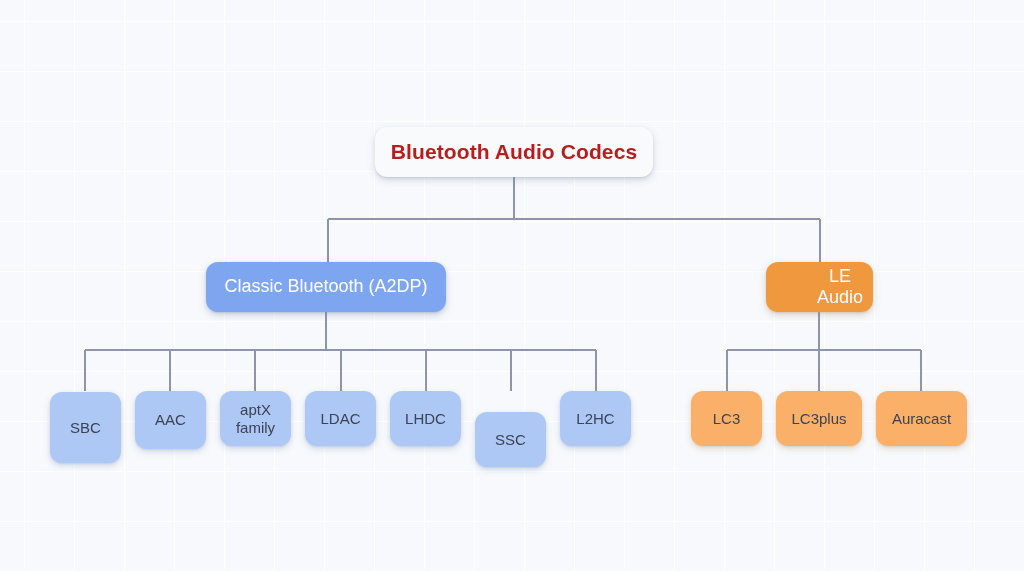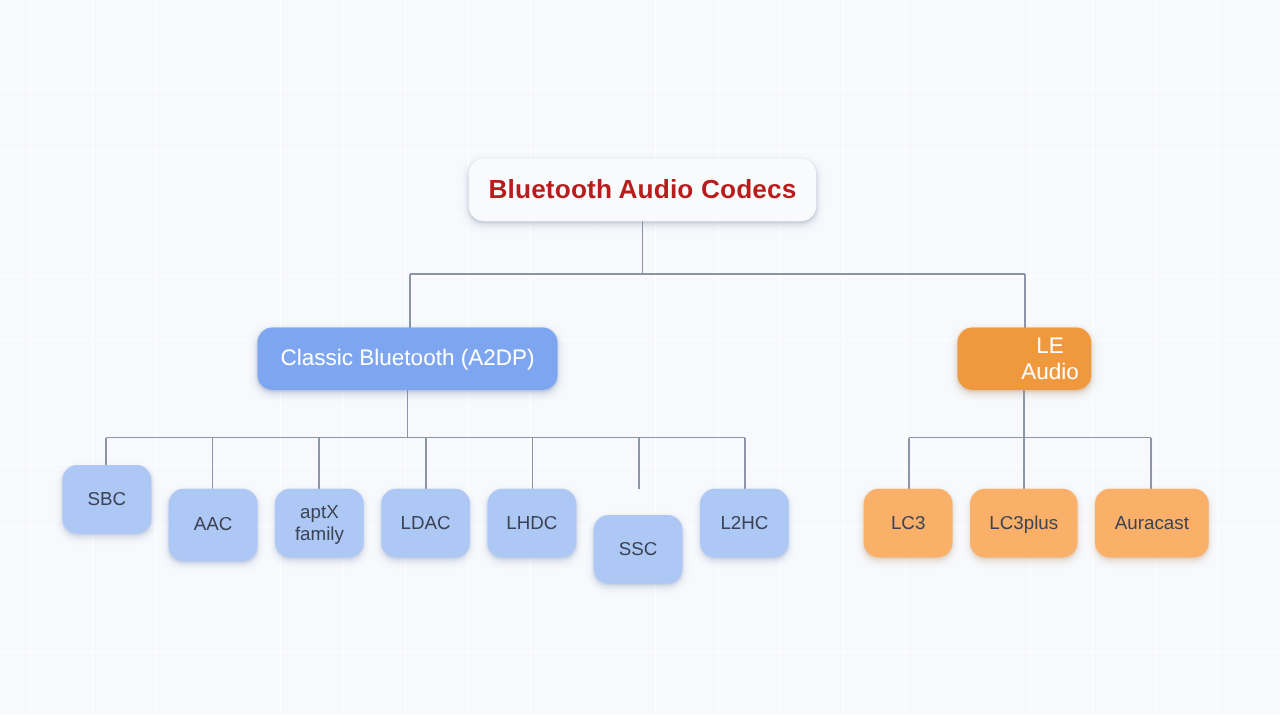--- a/index.html
+++ b/index.html
@@ -121,21 +121,21 @@
       <path d="M921,350 L921,391"></path>
     </g>
   </svg>
 
   <div class="node root" style="left:375px; top:127px; width:278px; height:50px;">Bluetooth Audio Codecs</div>
 
   <div class="node branch-blue" style="left:206px; top:262px; width:240px; height:50px;">Classic Bluetooth (A2DP)</div>
 
   <div class="node branch-orange" style="left:766px; top:262px; width:107px; height:50px;padding-left:41px;">LE Audio</div>
 
-  <div class="node leaf-blue" style="left:50px; top:372px; width:71px; height:55px;">SBC</div>
+  <div class="node leaf-blue" style="left:50px; top:392px; width:71px; height:71px;">SBC</div>
 
   <div class="node leaf-blue" style="left:135px; top:391px; width:71px; height:58px;">AAC</div>
 
   <div class="node leaf-blue" style="left:220px; top:391px; width:71px; height:55px;">aptX
 family</div>
 
   <div class="node leaf-blue" style="left:305px; top:391px; width:71px; height:55px;">LDAC</div>
 
   <div class="node leaf-blue" style="left:390px; top:391px; width:71px; height:55px;">LHDC</div>
 

